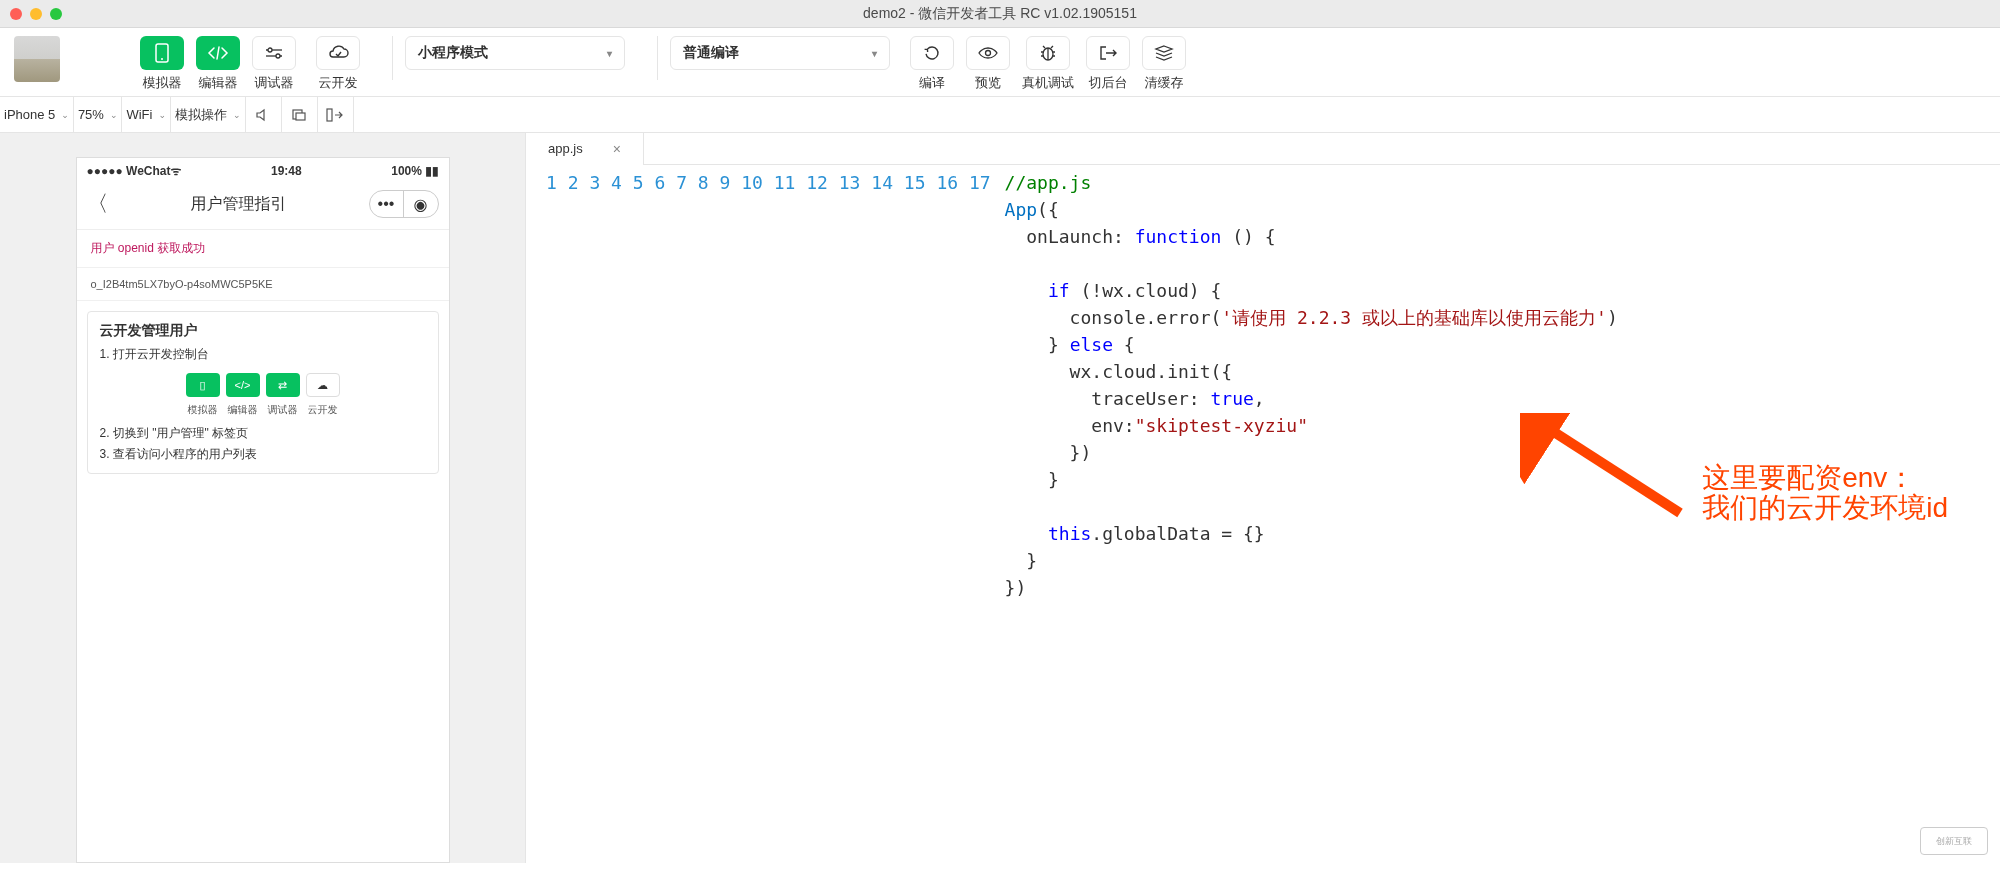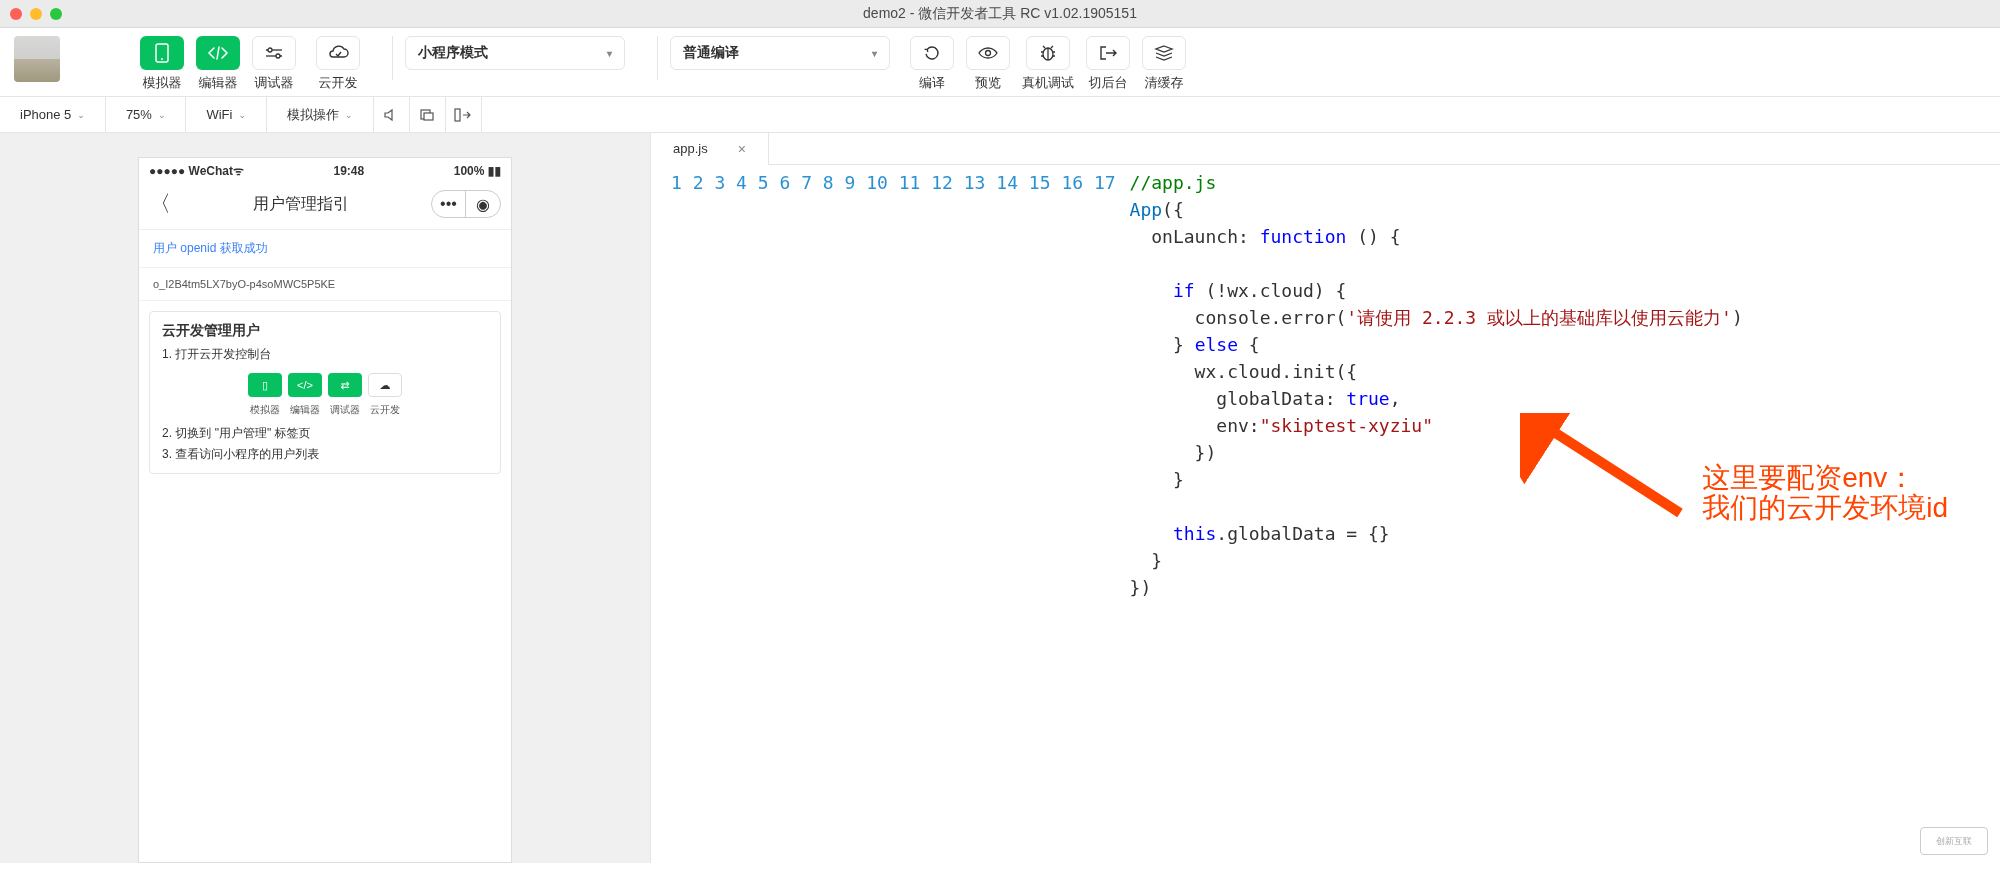--- a/index.html
+++ b/index.html
@@ -16,35 +16,35 @@
   .tool-group{display:flex;gap:12px;margin-right:20px;}
   .tool-btn{display:flex;flex-direction:column;align-items:center;gap:4px;}
   .tool-icon{width:44px;height:34px;border-radius:6px;display:flex;align-items:center;justify-content:center;font-size:18px;}
   .tool-icon.green{background:#07c160;color:#fff;}
   .tool-icon.white{background:#fff;border:1px solid #e5e5e5;color:#333;}
   .tool-label{font-size:13px;color:#333;}
   .sep{width:1px;height:44px;background:#e5e5e5;margin:0 12px;}
   .tb-select{height:34px;min-width:220px;border:1px solid #e5e5e5;border-radius:6px;display:flex;align-items:center;padding:0 12px;justify-content:space-between;margin-right:20px;font-weight:bold;}
   .tb-caret{font-size:10px;color:#888;}
   .secbar{display:flex;align-items:center;height:36px;border-bottom:1px solid #e5e5e5;font-size:13px;}
-  .sb-cell{height:36px;display:flex;align-items:center;padding:0 20px;border-right:1px solid #e5e5e5;gap:6px;white-space:nowrap;}
+  .sb-cell{height:36px;display:flex;align-items:center;padding:0 4px;border-right:1px solid #e5e5e5;gap:6px;white-space:nowrap;}
   .sb-caret{font-size:9px;color:#888;}
   .sb-icon{width:36px;justify-content:center;padding:0;}
   .main{display:flex;height:730px;}
-  .sim-pane{width:650px;background:#f0f0f0;display:flex;justify-content:center;padding-top:24px;}
+  .sim-pane{width:525px;background:#f0f0f0;display:flex;justify-content:center;padding-top:24px;}
   .editor-pane{flex:1;display:flex;flex-direction:column;border-left:1px solid #e5e5e5;position:relative;}
   .phone{width:374px;background:#fff;border:1px solid #ddd;}
   .statusbar{display:flex;align-items:center;justify-content:space-between;padding:4px 10px;font-size:12px;font-weight:600;}
   .navbar{display:flex;align-items:center;justify-content:space-between;padding:6px 10px 10px 10px;border-bottom:1px solid #eee;}
   .nav-back{font-size:22px;font-weight:300;}
   .nav-title{font-size:16px;}
   .capsule{display:flex;border:1px solid #ccc;border-radius:16px;overflow:hidden;}
   .cap-btn{width:34px;height:26px;display:flex;align-items:center;justify-content:center;font-size:16px;}
   .cap-btn:first-child{border-right:1px solid #ccc;}
-  .pg-row{padding:10px 14px;font-size:12px;color:#3b82f6;border-bottom:1px solid #f0f0f0;}
+  .pg-row{padding:10px 14px;font-size:12px;color:#be185d;border-bottom:1px solid #f0f0f0;}
   .pg-row.small{font-size:11px;color:#555;}
   .card{margin:10px;border:1px solid #e5e5e5;border-radius:4px;padding:10px 12px;font-size:12px;}
   .card-title{font-weight:600;font-size:14px;margin-bottom:6px;}
   .mini-tools{display:flex;gap:6px;justify-content:center;margin:10px 0 6px 0;}
   .mini-btn{width:34px;height:24px;border-radius:4px;display:flex;align-items:center;justify-content:center;font-size:11px;}
   .mini-btn.g{background:#07c160;color:#fff;}
   .mini-btn.w{background:#fff;border:1px solid #ddd;}
   .mini-labels{display:flex;gap:6px;justify-content:center;font-size:10px;color:#555;}
   .mini-labels span{width:34px;text-align:center;}
   .tabbar{height:32px;display:flex;align-items:center;border-bottom:1px solid #e5e5e5;}
@@ -285,21 +285,21 @@
 <span>16</span>
 <span>17</span></div>
       <div class="lines"><span class="cmt">//app.js</span>
 <span class="fn">App</span><span>({</span>
 <span>  onLaunch: </span><span class="kw">function</span><span> () {</span>
 <span></span>
 <span>    </span><span class="kw">if</span><span> (!wx.cloud) {</span>
 <span>      console.error(</span><span class="str">'请使用 2.2.3 或以上的基础库以使用云能力'</span><span>)</span>
 <span>    } </span><span class="kw">else</span><span> {</span>
 <span>      wx.cloud.init({</span>
-<span>        globalData: </span><span class="lit">true</span><span>,</span>
+<span>        traceUser: </span><span class="lit">true</span><span>,</span>
 <span>        env:</span><span class="str">"skiptest-xyziu"</span>
 <span>      })</span>
 <span>    }</span>
 <span></span>
 <span>    </span><span class="kw">this</span><span>.globalData = {}</span>
 <span>  }</span>
 <span>})</span>
 <span></span></div>
     </div>
 

